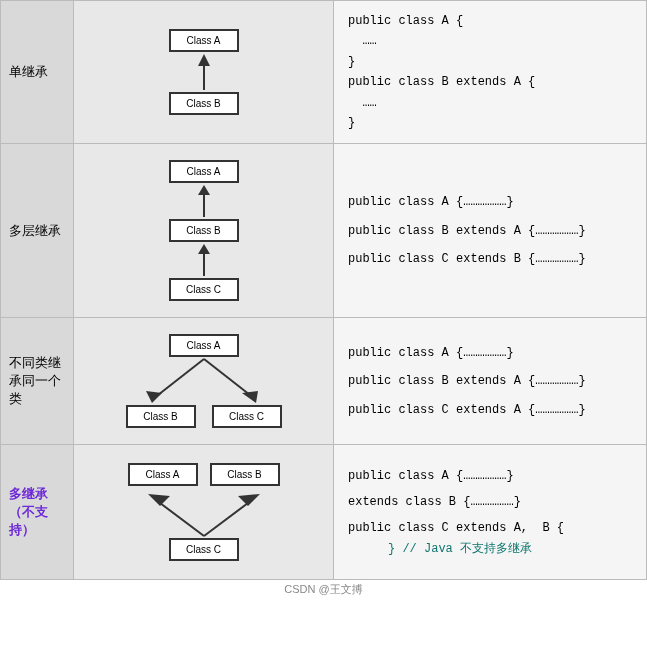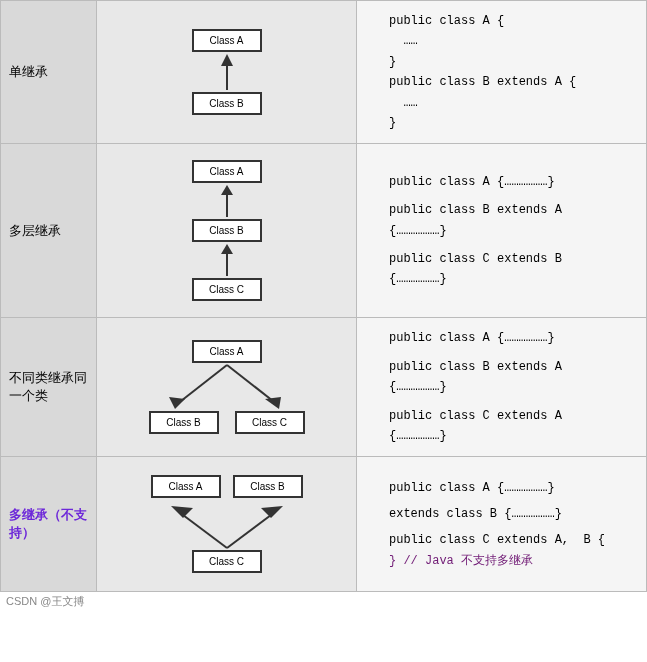--- a/index.html
+++ b/index.html
@@ -14,21 +14,21 @@
       width: 647px;
       border-collapse: collapse;
     }
 
     .main-table td {
       border: 1px solid #bbb;
       vertical-align: middle;
     }
 
     .label-cell {
-      width: 96px;
+      width: 73px;
       padding: 10px 8px;
       background: #d9d9d9;
       font-size: 13px;
       font-weight: normal;
       text-align: left;
       vertical-align: middle;
     }
 
     .label-cell.red {
       color: red;
@@ -37,21 +37,21 @@
     .diagram-cell {
       width: 260px;
       background: #e8e8e8;
       padding: 10px;
       text-align: center;
       vertical-align: middle;
     }
 
     .code-cell {
       background: #f5f5f5;
-      padding: 10px 32px;
+      padding: 10px 14px;
       vertical-align: top;
       font-family: 'Courier New', Courier, monospace;
       font-size: 12px;
       line-height: 1.7;
     }
 
     
     .class-box {
       display: inline-block;
       border: 2px solid #333;
@@ -204,19 +204,19 @@
         </svg>
         <div class="class-box">Class C</div>
       </div>
     </td>
     <td class="code-cell">
       <div>public class A {………………}</div>
       <div style="height:6px"></div>
       <div>extends class B {………………}</div>
       <div style="height:6px"></div>
       <div>public class C <span class="code-bold">extends A,&nbsp; B</span> {</div>
-      <div style="color:#701a75;">} // Java 不支持多继承</div>
+      <div style="color:#0f766e;margin-left:40px;">} // Java 不支持多继承</div>
     </td>
   </tr>
 </tbody>
   </table>
 
-<div style="text-align:left; font-size:11px; color:#888; padding:2px 6px;">CSDN @王文搏</div>
+<div style="text-align:center; font-size:11px; color:#888; padding:2px 6px;">CSDN @王文搏</div>
 
 </body></html>

